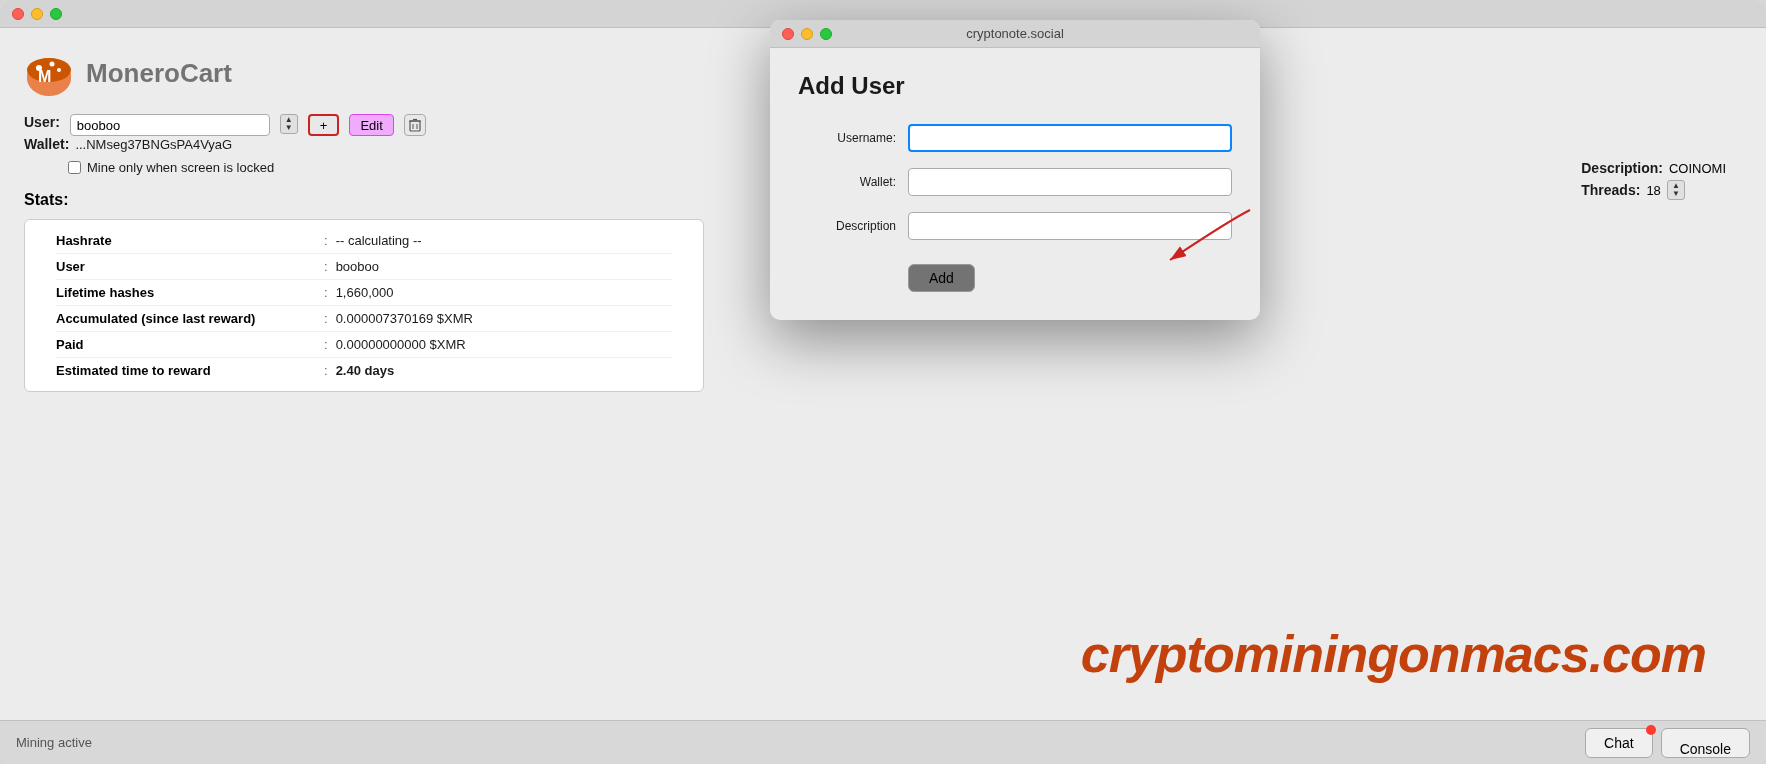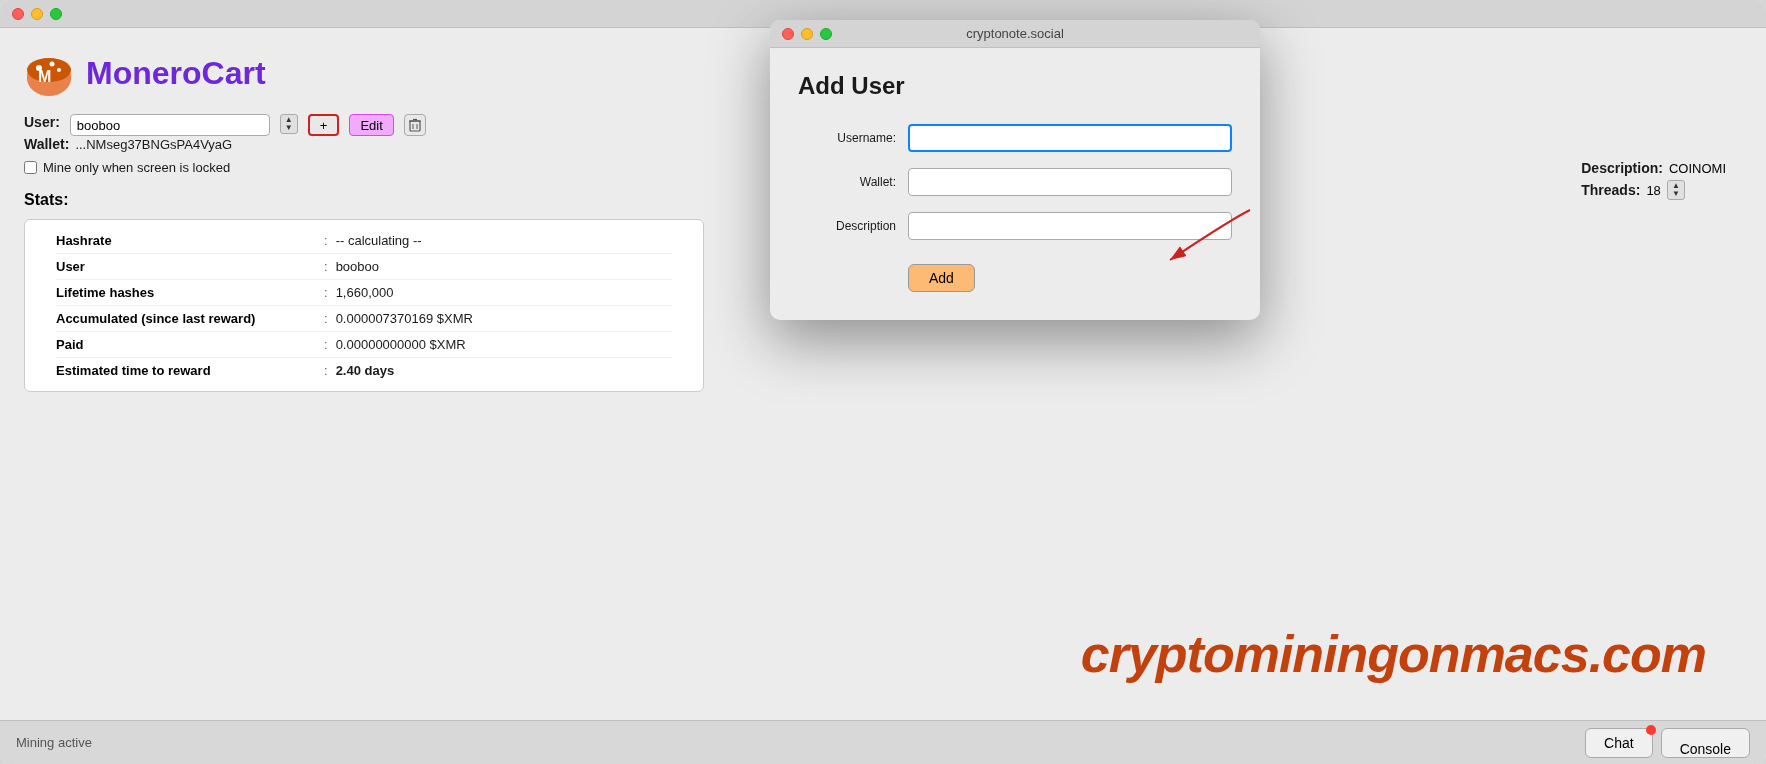--- a/index.html
+++ b/index.html
@@ -58,23 +58,23 @@
       display: flex;
       align-items: center;
       margin-bottom: 16px;
       gap: 12px;
     }
     .app-logo {
       width: 50px;
       height: 50px;
     }
     .app-title {
-      font-size: 32px;
+      font-size: 26px;
       font-weight: bold;
-      color: #6d28d9;
+      color: #737373;
     }
 
     
     .user-row {
       display: flex;
       gap: 10px;
     }
     .field-label {
       font-size: 14px;
       font-weight: bold;
@@ -143,20 +143,21 @@
     .desc-value {
       font-size: 13px;
     }
 
     
     .checkbox-row {
       display: flex;
       align-items: center;
       gap: 6px;
       margin-bottom: 16px;
+      margin-left: 44px;
     }
     .checkbox-row input {
       width: 13px;
       height: 13px;
     }
     .checkbox-label {
       font-size: 13px;
       color: #1a1a1a;
     }
 
@@ -337,21 +338,21 @@
       font-size: 14px;
       outline: none;
     }
     .modal-field-input.normal {
       border: 1px solid #aaa;
       background: white;
     }
     .modal-add-btn {
       height: 28px;
       padding: 0 20px;
-      background: #fdba74;
+      background: #737373;
       border: 1px solid #999;
       border-radius: 6px;
       font-size: 14px;
       cursor: pointer;
       margin-top: 8px;
     }
 
     
     .right-info {
       position: absolute;

